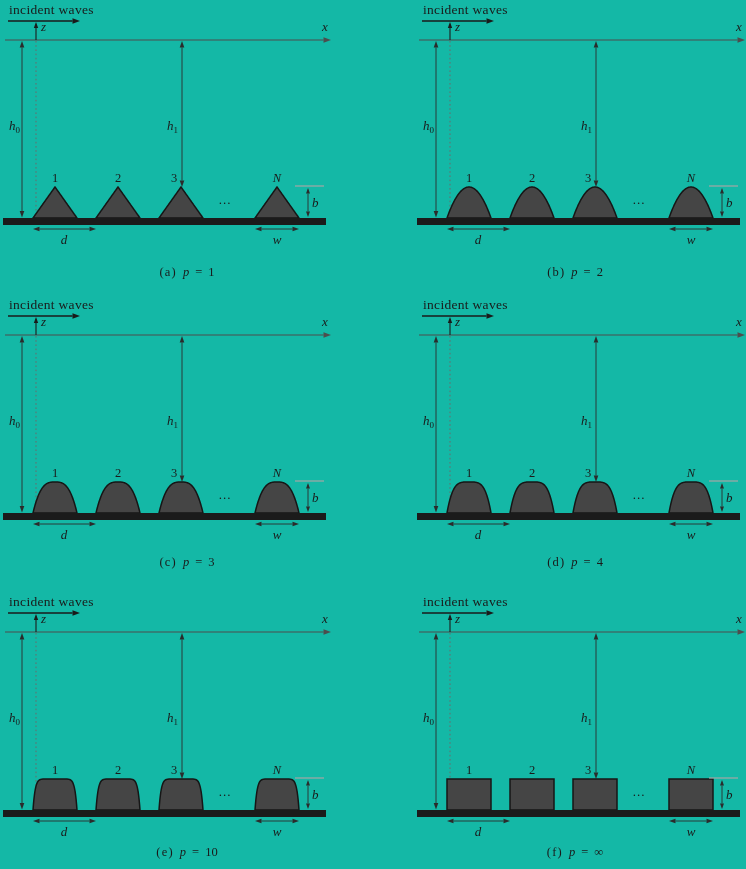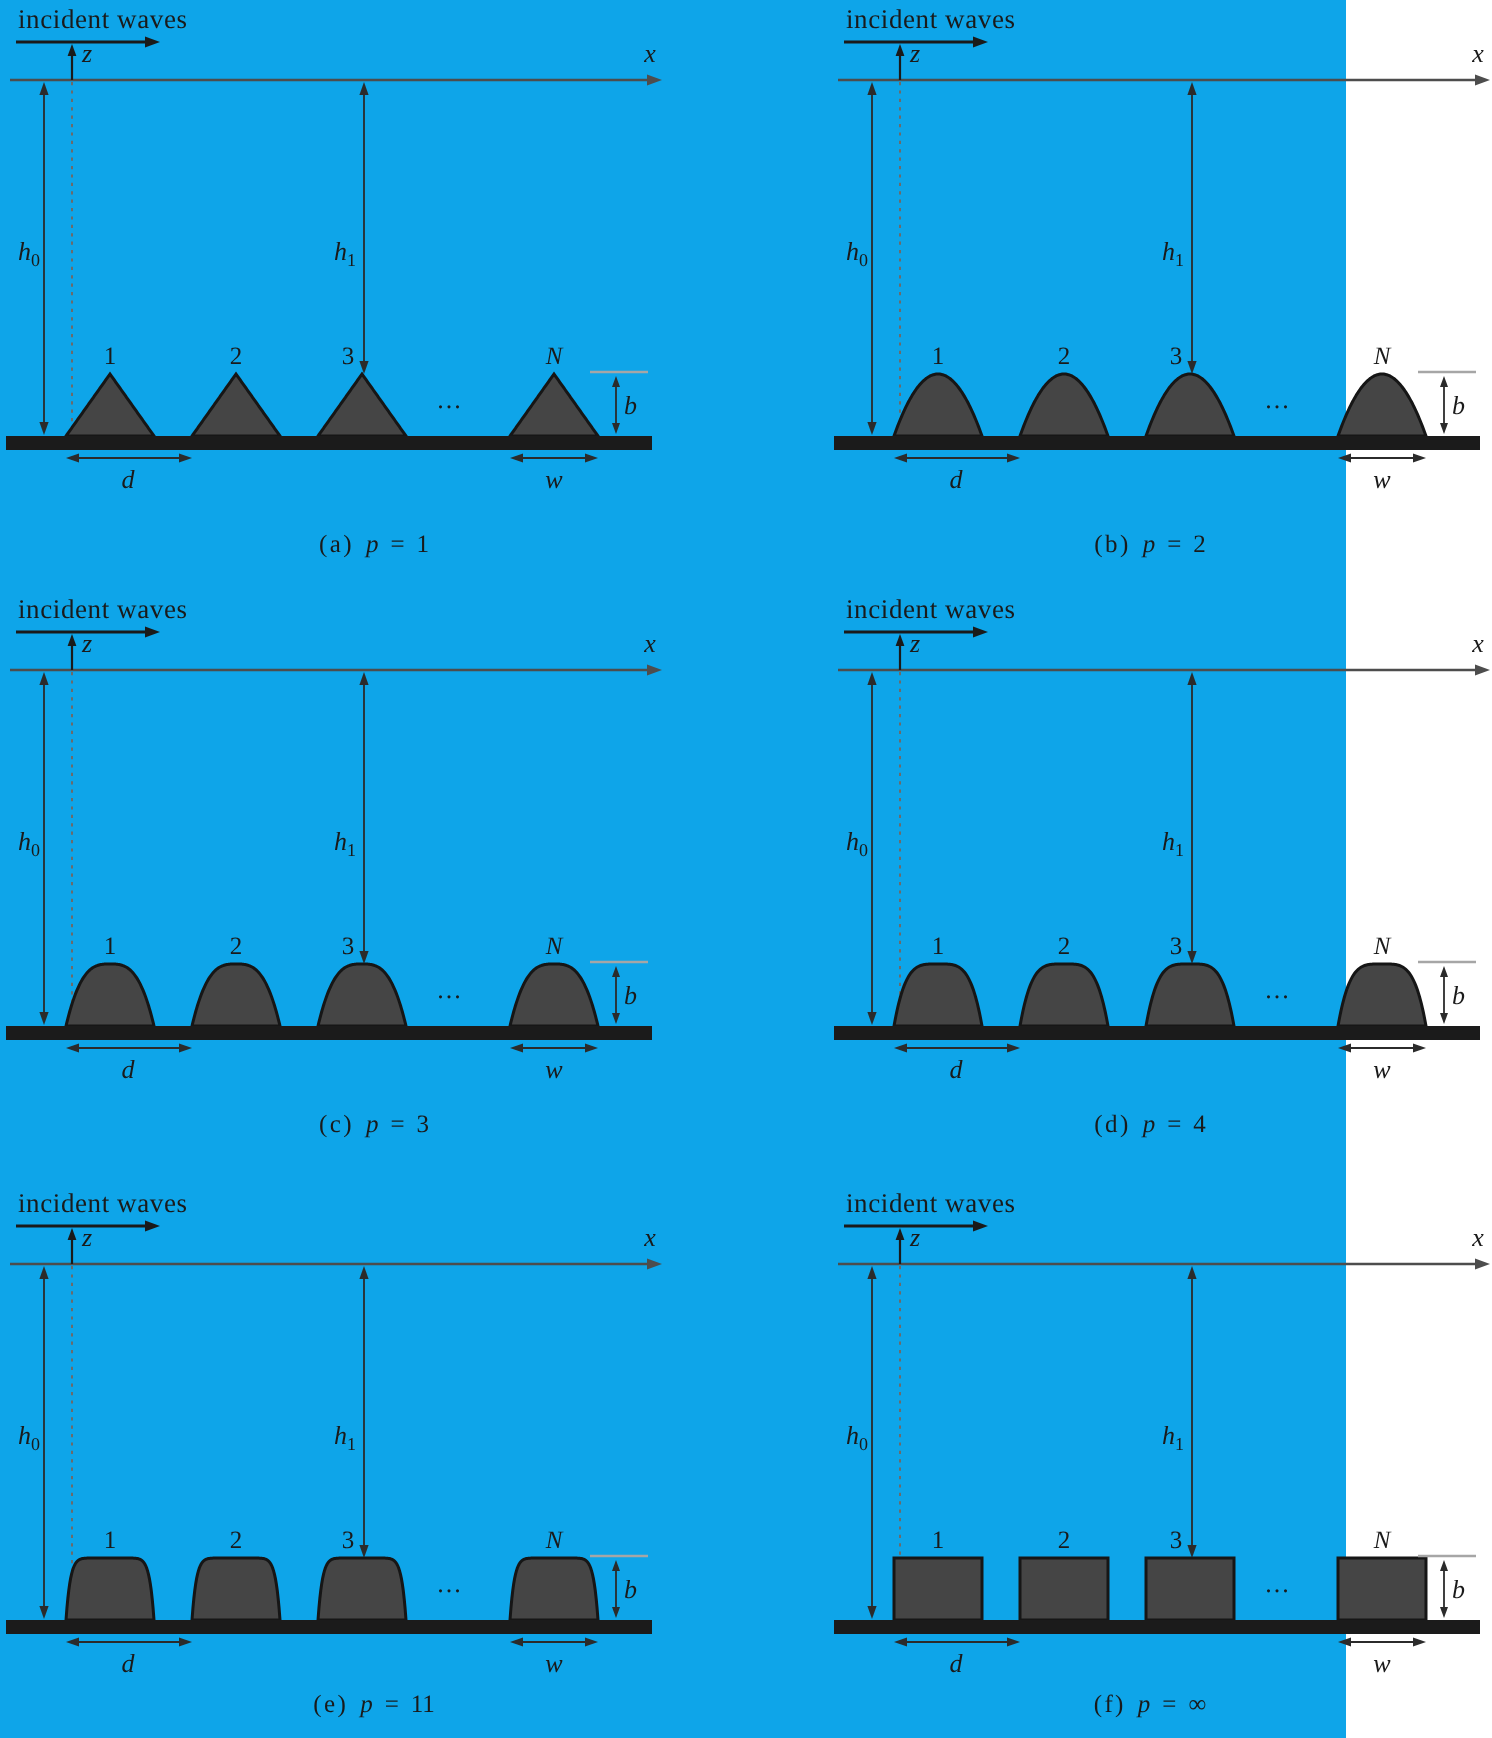--- a/index.html
+++ b/index.html
@@ -6,22 +6,22 @@
   html, body { background: #ffffff; }
   body {
     width: 746px; height: 869px;
     font-family: "Liberation Serif", "DejaVu Serif", serif;
     overflow: hidden;
   }
   .figure-grid {
     display: grid;
     grid-template-columns: 373px 373px;
     grid-template-rows: 290px 290px 289px;
-    width: 673px; height: 869px;
-    background: #0ea5e9;
+    width: 746px; height: 869px;
+    background: #14b8a6;
   }
   .panel { position: relative; overflow: hidden; }
   .panel svg { display: block; width: 100%; height: 100%; }
   .panel svg text {
     font-family: "Liberation Serif", "DejaVu Serif", serif;
   }
   .caption {
     position: absolute;
     top: 265px;
     transform: translateX(-50%);
@@ -368,21 +368,21 @@
           <line x1="261.5" y1="241" x2="292.5" y2="241" stroke="#2b2b2b" stroke-width="0.9"></line>
           <polygon points="255,241 261.5,238.7 261.5,243.3" fill="#2b2b2b"></polygon>
           <polygon points="299,241 292.5,243.3 292.5,238.7" fill="#2b2b2b"></polygon>
         </g>
         <text x="277" y="256" font-size="13" fill="#1a1a1a" text-anchor="middle" font-style="italic">w</text>
       </svg>
     <figcaption class="caption" style="left: 187px;">
       <span class="cap-index">(e)</span>
       <span class="cap-p">p</span>
       <span class="cap-eq">=</span>
-      <span class="cap-value">11</span>
+      <span class="cap-value">10</span>
     </figcaption>
   </figure>
 
   <figure class="panel">
     <svg class="panel-svg" xmlns="http://www.w3.org/2000/svg" viewBox="0 0 373 289">
         <text x="50" y="26" font-size="13.5" fill="#1a1a1a" letter-spacing="0.3">incident waves</text>
         <g>
           <line x1="49" y1="33" x2="113.5" y2="33" stroke="#1a1a1a" stroke-width="1.4"></line>
           <polygon points="121,33 113.5,35.7 113.5,30.3" fill="#1a1a1a"></polygon>
         </g>

